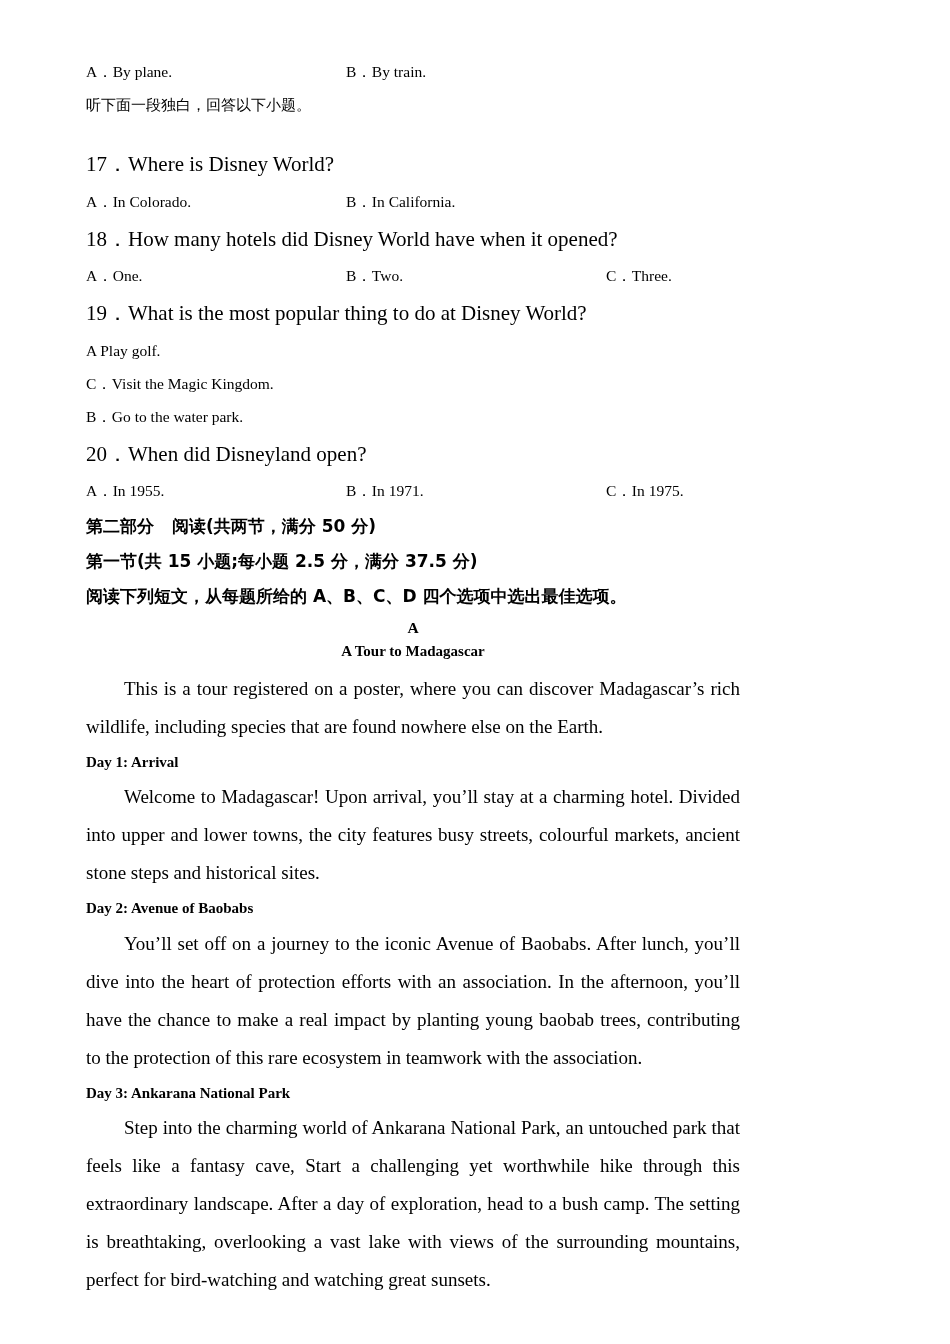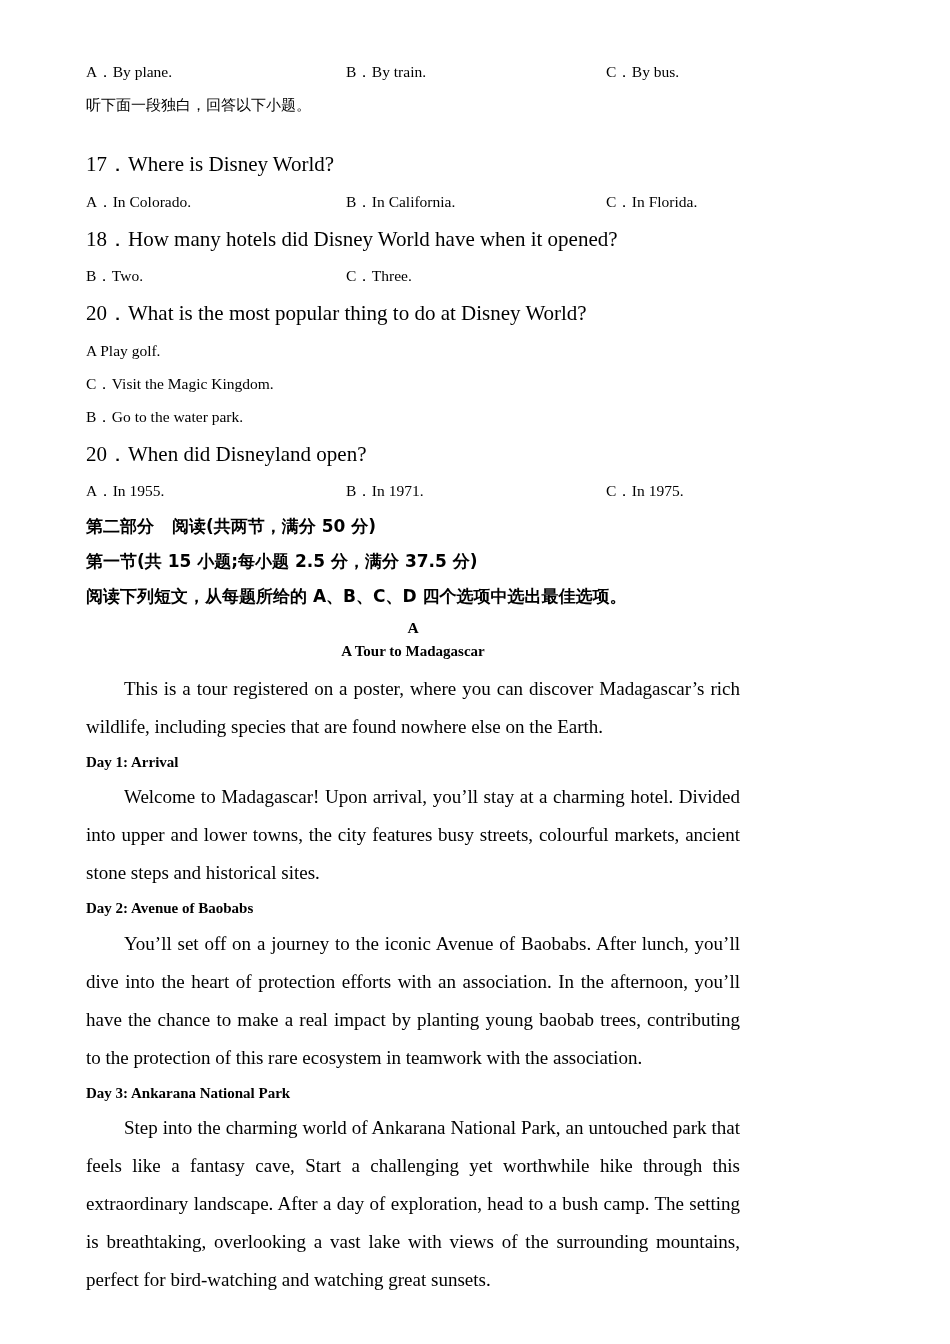--- a/index.html
+++ b/index.html
@@ -86,41 +86,40 @@
   }
 </style>
 </head>
 <body>
 
 <div class="page">
 
   <div class="options">
     <span class="opt">A．By plane.</span>
     <span class="opt">B．By train.</span>
-    <span class="opt">C．By bus.</span>
   </div>
 
   <div class="cn-line">听下面一段独白，回答以下小题。</div>
 
   <div class="spacer-sm"></div>
 
   <div class="q-line">17．Where is Disney World?</div>
   <div class="options">
     <span class="opt">A．In Colorado.</span>
     <span class="opt">B．In California.</span>
-    <span class="opt">C．In Florida.</span>
   </div>
 
   <div class="q-line">18．How many hotels did Disney World have when it opened?</div>
   <div class="options">
+    <span class="opt">A．One.</span>
     <span class="opt">B．Two.</span>
     <span class="opt">C．Three.</span>
   </div>
 
-  <div class="q-line">20．What is the most popular thing to do at Disney World?</div>
+  <div class="q-line">19．What is the most popular thing to do at Disney World?</div>
   <div class="opt-stack">A  Play golf.</div>
   <div class="opt-stack">C．Visit the Magic Kingdom.</div>
   <div class="opt-stack">B．Go to the water park.</div>
 
   <div class="q-line">20．When did Disneyland open?</div>
   <div class="options">
     <span class="opt">A．In 1955.</span>
     <span class="opt">B．In 1971.</span>
     <span class="opt">C．In 1975.</span>
   </div>

